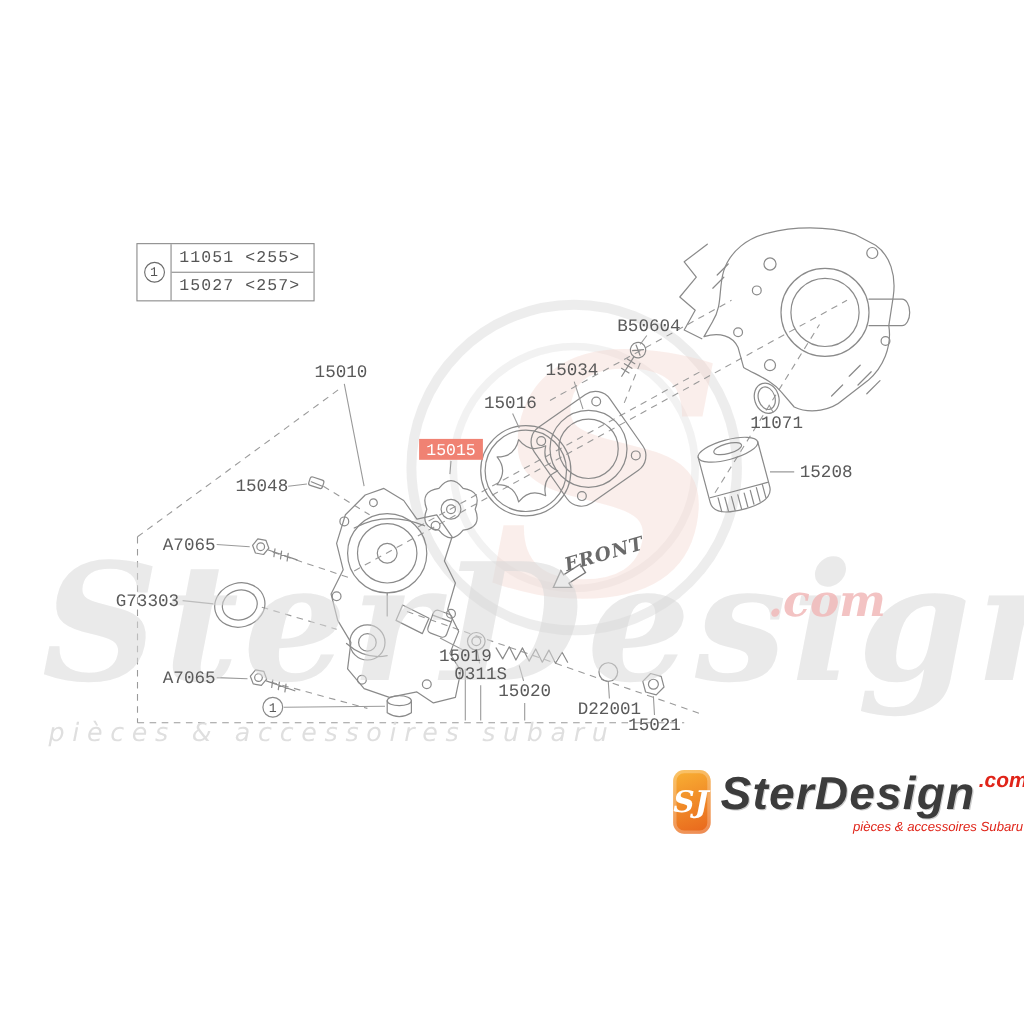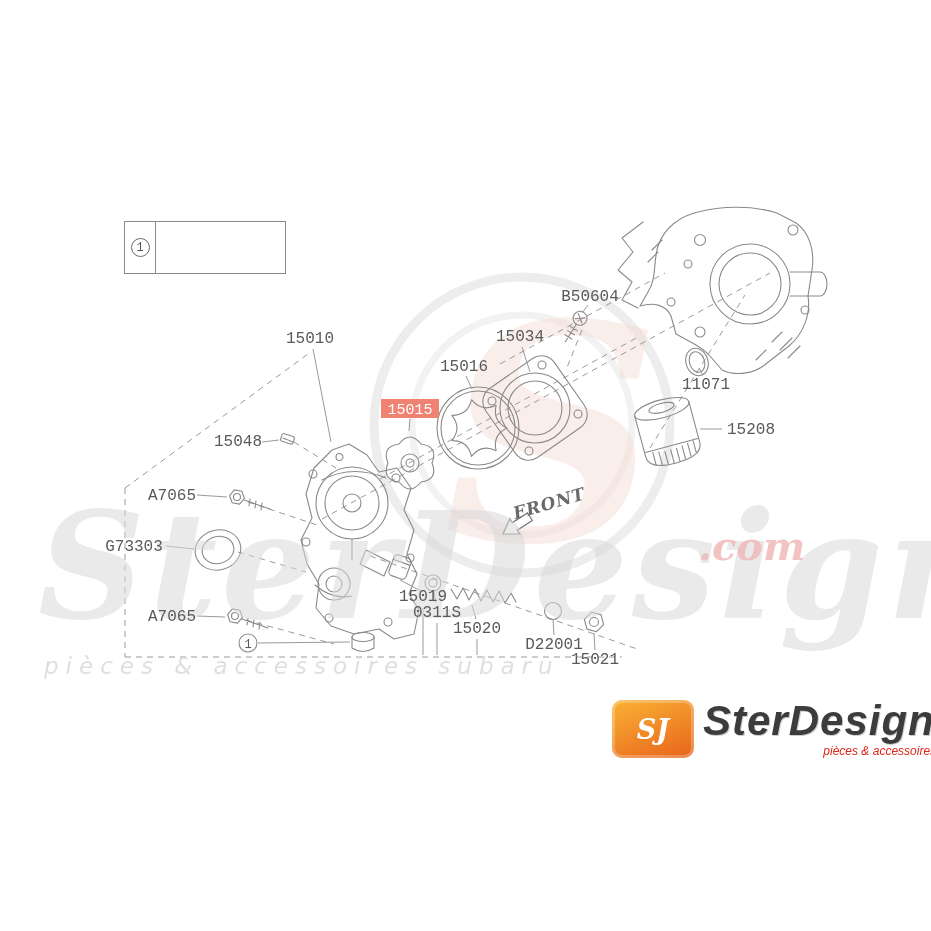--- a/index.html
+++ b/index.html
@@ -25,21 +25,21 @@
   
   .legend{position:absolute;left:124px;top:221px;width:162px;height:53px;border:1.5px solid #8a8a8a;display:flex;color:#555;font:15px "Liberation Mono",monospace;box-sizing:border-box;background:#fff;}
   .legend-index{width:30px;border-right:1.5px solid #8a8a8a;display:flex;align-items:center;justify-content:center;}
   .circ{width:19px;height:19px;border:1.5px solid #6a6a6a;border-radius:50%;display:flex;align-items:center;justify-content:center;font-size:12px;box-sizing:border-box;}
   .legend-rows{flex:1;display:flex;flex-direction:column;}
   .legend-row{flex:1;display:flex;align-items:center;padding-left:7px;letter-spacing:1px;white-space:pre;}
   .legend-row:first-child{border-bottom:1.5px solid #8a8a8a;}
 
   
   .logo{position:absolute;left:612px;top:700px;display:flex;align-items:flex-start;gap:9px;}
-  .logo-badge{width:82px;height:58px;border-radius:10px;background:linear-gradient(160deg,#f9b234,#e8641c);display:flex;align-items:center;justify-content:center;color:#fff;font:italic bold 27px "DejaVu Serif",serif;box-shadow:inset 0 0 0 3px rgba(255,255,255,.25);}
+  .logo-badge{width:34px;height:58px;border-radius:10px;background:linear-gradient(160deg,#f9b234,#e8641c);display:flex;align-items:center;justify-content:flex-start;color:#fff;font:italic bold 27px "DejaVu Serif",serif;box-shadow:inset 0 0 0 3px rgba(255,255,255,.25);}
   .logo-text{display:flex;flex-direction:column;}
   .logo-brand-line{display:flex;align-items:flex-start;}
   .logo-brand{font:italic bold 42px "Liberation Sans",sans-serif;color:#3c3c3c;letter-spacing:1px;text-shadow:1px 1px 0 #cccccc;line-height:1;}
   .logo-domain{font:italic bold 19px "Liberation Sans",sans-serif;color:#e02419;margin-left:3px;line-height:1;}
   .logo-tagline{font:italic 12px "Liberation Sans",sans-serif;color:#e02419;margin-top:2px;align-self:flex-end;padding-right:4px;}
 </style>
 </head>
 <body>
 
 <div class="stage">
@@ -241,20 +241,24 @@
       <text class="lbl" x="554" y="649" text-anchor="middle">D22001</text>
       <text class="lbl" x="595" y="664" text-anchor="middle">15021</text>
       <text class="callout-t" x="248" y="647.5" text-anchor="middle">1</text>
     </g>
   </svg>
 
   <div class="legend">
     <div class="legend-index">
       <span class="circ">1</span>
     </div>
+    <div class="legend-rows">
+      <div class="legend-row">11051 &lt;255&gt;</div>
+      <div class="legend-row">15027 &lt;257&gt;</div>
+    </div>
   </div>
 
   <div class="logo">
     <div class="logo-badge">
       <span>SJ</span>
     </div>
     <div class="logo-text">
       <div class="logo-brand-line">
         <span class="logo-brand">SterDesign</span>
         <span class="logo-domain">.com</span>

